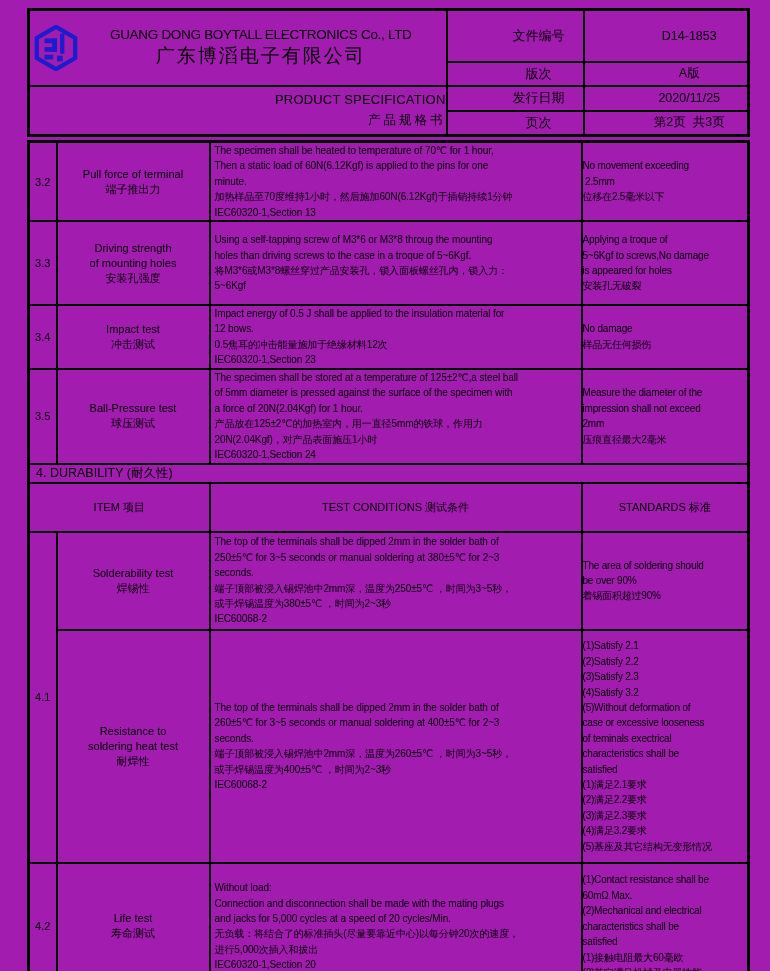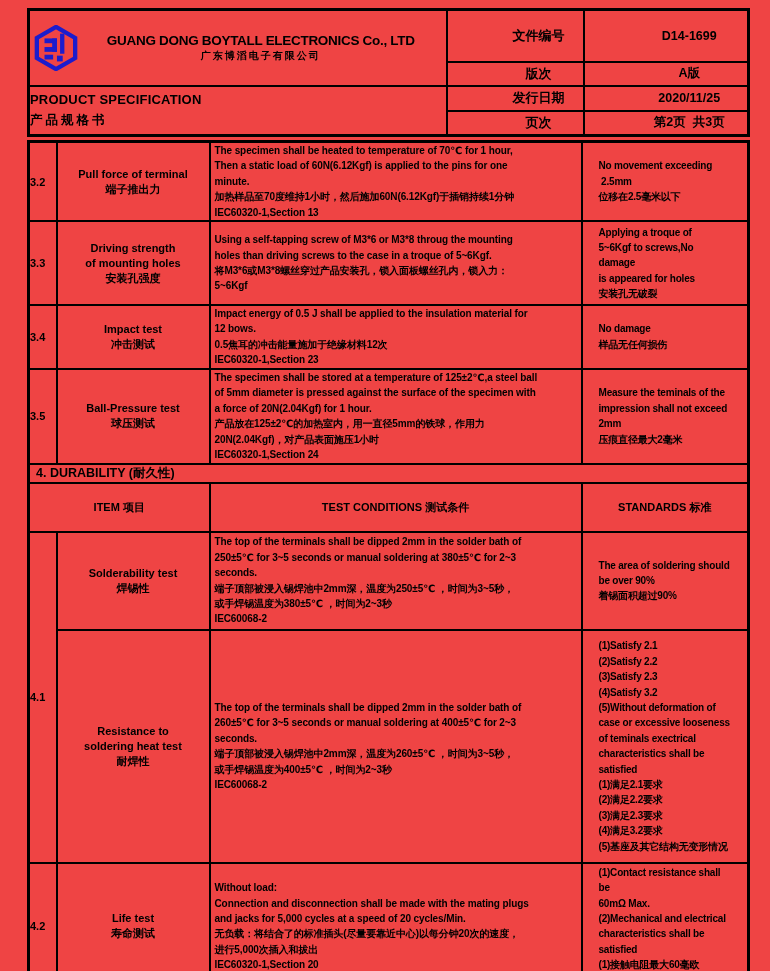--- a/index.html
+++ b/index.html
@@ -1,45 +1,45 @@
 <!DOCTYPE html>
 <html><head>
 <meta charset="utf-8">
 <style>
   html,body{margin:0;padding:0;background:#e8e8e8;}
   .page{
-    width:770px;height:971px;background:#ef4444;position:relative;
+    width:770px;height:971px;background:#a21caf;position:relative;
     font-family:"Liberation Sans","DejaVu Sans",sans-serif;
-    font-weight:700;color:#000;box-sizing:border-box;
+    font-weight:400;color:#000;box-sizing:border-box;
     padding:8px 23px 0 27px;
   }
   table{border-collapse:collapse;table-layout:fixed;width:720px;}
   table.outer{border:3px solid #000;}
   td{border:2px solid #000;vertical-align:middle;overflow:hidden;padding-left:48px;}
   .bindtxt{white-space:pre-wrap;}
 
   
   .hdr-left{padding:0;}
   .company-wrap{display:flex;align-items:center;}
   .logo-box{width:52px;flex:0 0 52px;display:flex;justify-content:center;align-items:center;}
   .company-text{flex:1;text-align:center;padding-right:6px;}
   .company-en{font-size:13.5px;letter-spacing:-0.3px;line-height:17px;}
-  .company-cn{font-size:10px;letter-spacing:2px;}
-  .title-wrap{text-align:left;}
+  .company-cn{font-size:19px;letter-spacing:2px;}
+  .title-wrap{text-align:right;}
   .title-en{font-size:13px;letter-spacing:0.2px;}
   .title-cn{font-size:12.5px;letter-spacing:3px;margin-top:5px;}
   .hdr-label{text-align:center;font-size:13px;}
   .hdr-value{text-align:center;font-size:12.5px;}
 
   
   .main{margin-top:3px;}
-  .num{ text-align:left;font-size:11px;padding:0;}
+  .num{ text-align:center;font-size:11px;padding:0;}
   .item{text-align:center;font-size:11px;line-height:15px;padding:0 16px;}
   .cond{text-align:left;font-size:10px;line-height:15.4px;letter-spacing:-0.1px;padding:0 4px;margin-left:28px;}
-  .std{ text-align:left;font-size:10px;line-height:15.4px;letter-spacing:-0.2px;padding:0 16px;}
+  .std{ text-align:left;font-size:10px;line-height:15.4px;letter-spacing:-0.2px;padding:0 0;}
   .section-title{font-size:12.5px;padding:0 0 0 6px;text-align:left;}
   .colhdr{text-align:center;font-size:11px;padding:16px;}
 </style>
 </head>
 <body>
 
 <div class="page">
 
   <table class="outer">
     <colgroup>
@@ -62,21 +62,21 @@
               <rect x="25" y="32" width="6" height="6" fill="#1c1ccd"></rect>
             </svg>
           </div>
           <div class="company-text">
             <div class="company-en bindtxt">GUANG DONG BOYTALL ELECTRONICS Co., LTD</div>
             <div class="company-cn bindtxt">广东博滔电子有限公司</div>
           </div>
         </div>
       </td>
       <td class="hdr-label"><span class="bindtxt">文件编号</span></td>
-      <td class="hdr-value"><span class="bindtxt">D14-1699</span></td>
+      <td class="hdr-value"><span class="bindtxt">D14-1853</span></td>
     </tr>
     <tr style="height:24px">
       <td class="hdr-label"><span class="bindtxt">版次</span></td>
       <td class="hdr-value"><span class="bindtxt">A版</span></td>
     </tr>
     <tr style="height:25px">
       <td class="hdr-left" rowspan="2">
         <div class="title-wrap">
           <div class="title-en bindtxt">PRODUCT SPECIFICATION</div>
           <div class="title-cn bindtxt">产品规格书</div>
@@ -176,21 +176,21 @@
           </td>
       <td class="cond">
             <div class="bindtxt">The specimen shall be stored at a temperature of 125±2℃,a steel ball
 of 5mm diameter is pressed against the surface of the specimen with
 a force of 20N(2.04Kgf) for 1 hour.
 产品放在125±2℃的加热室内，用一直径5mm的铁球，作用力
 20N(2.04Kgf)，对产品表面施压1小时
 IEC60320-1,Section 24</div>
           </td>
       <td class="std">
-            <div class="bindtxt">Measure the teminals of the
+            <div class="bindtxt">Measure the diameter of the
 impression shall not exceed
 2mm
 压痕直径最大2毫米</div>
           </td>
     </tr>
 
     <tr style="height:16px">
       <td class="section-title" colspan="4"><span class="bindtxt">4. DURABILITY (耐久性)</span></td>
     </tr>
 

